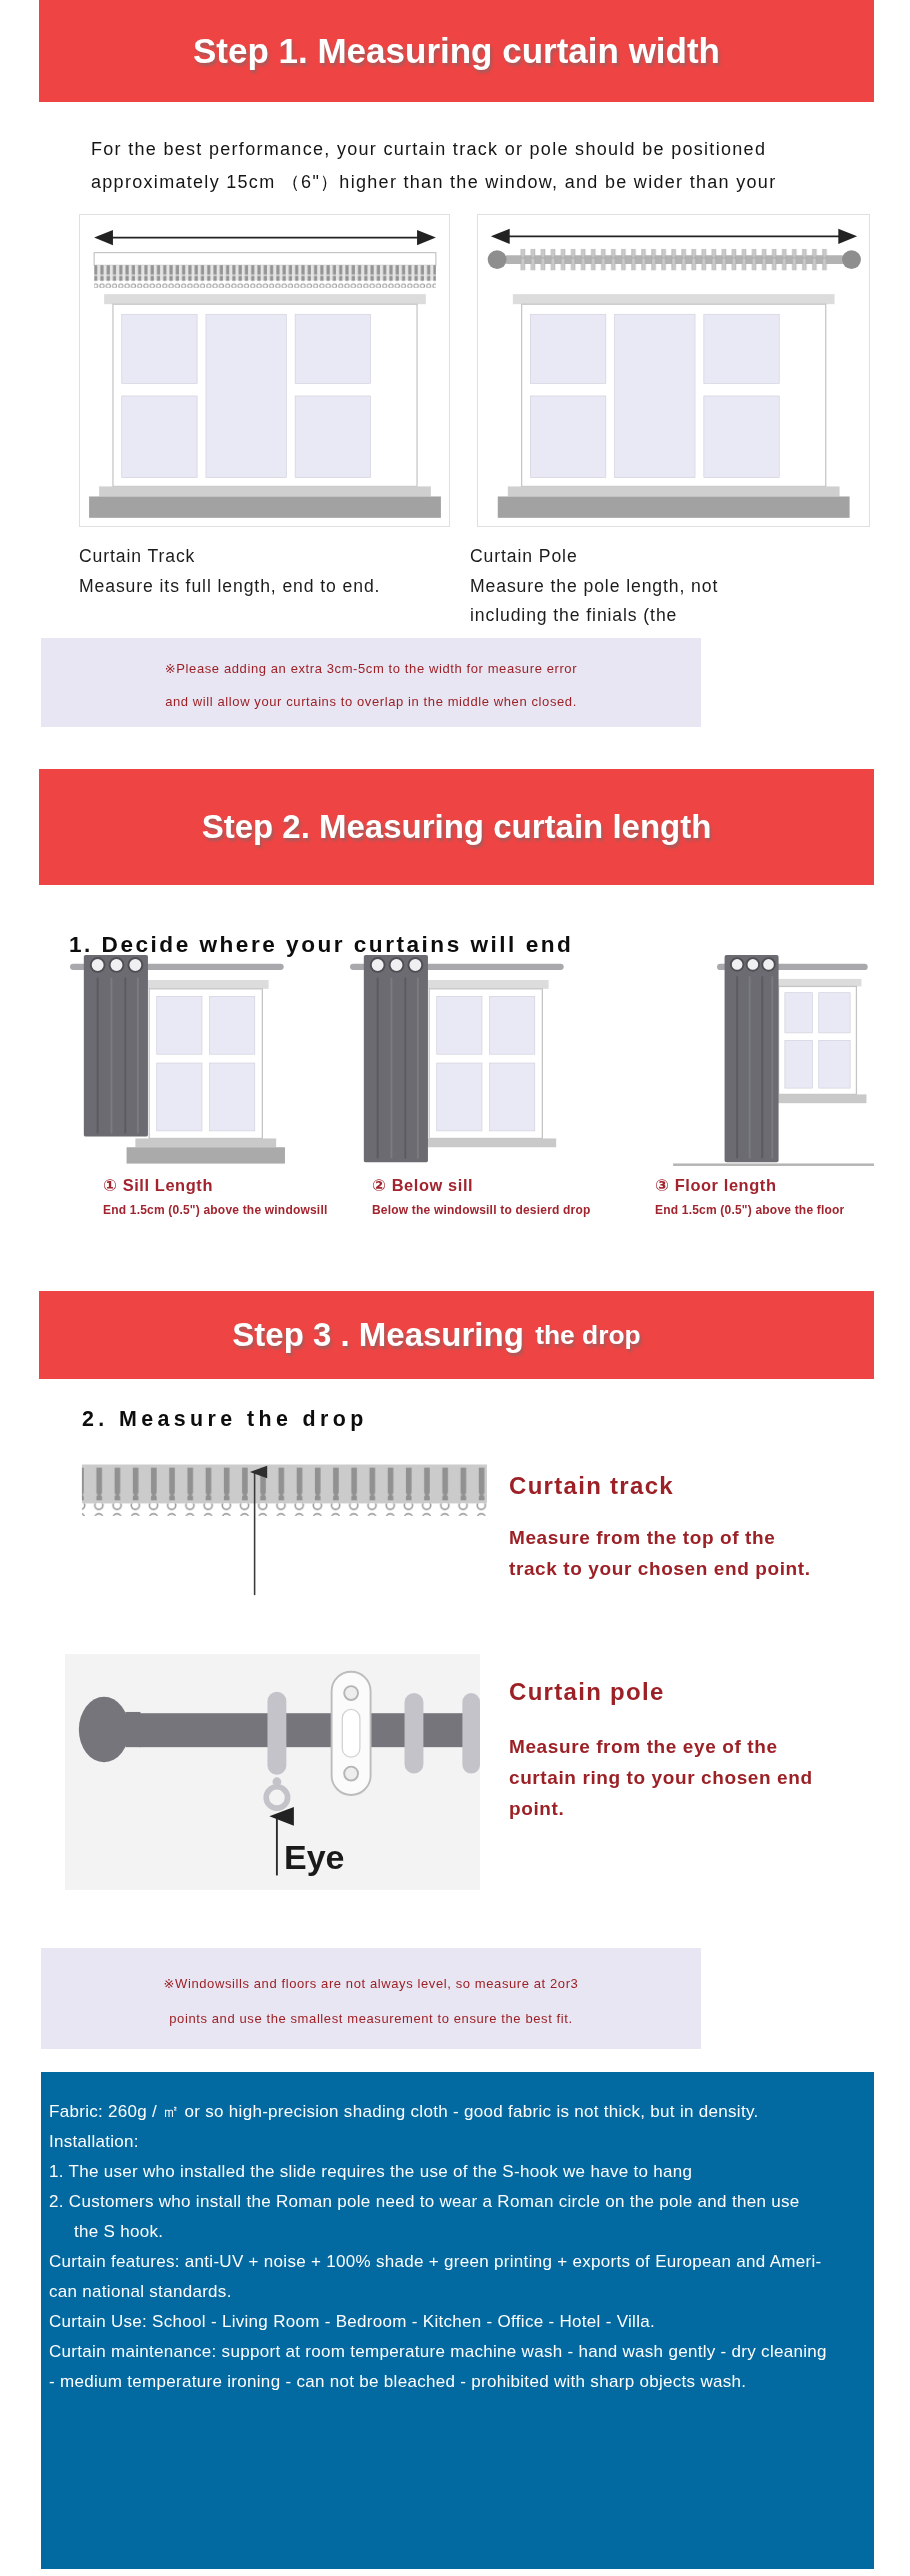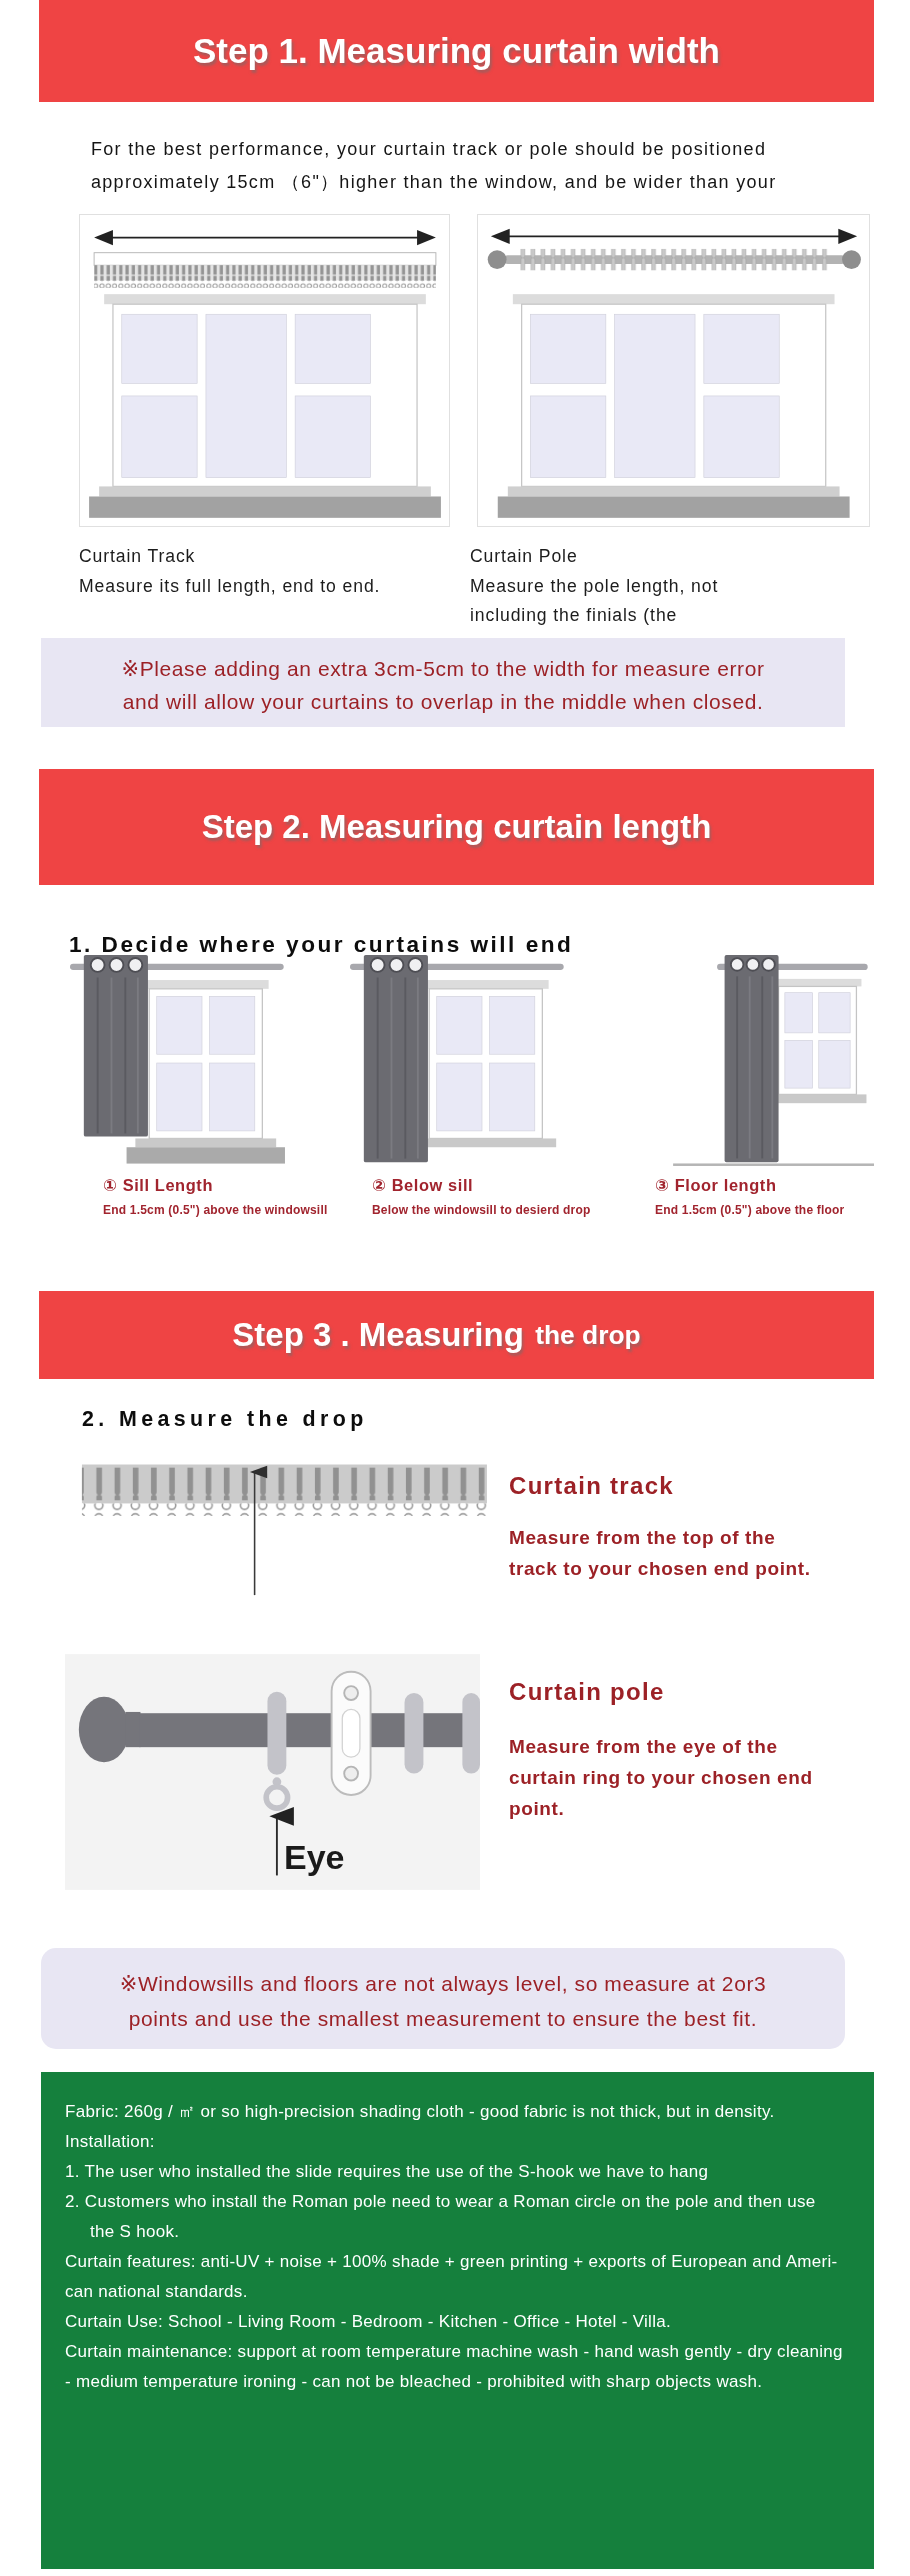--- a/index.html
+++ b/index.html
@@ -20,45 +20,45 @@
   .intro{position:absolute;left:91px;top:133px;font-size:18px;line-height:33px;
          color:#151515;letter-spacing:1.3px;font-weight:500;}
   .h-black{position:absolute;color:#0d0d0d;font-weight:bold;}
   .h-decide{left:69px;top:896px;font-size:22.6px;letter-spacing:2.5px;margin-top:36px;}
   .h-drop{left:82px;top:1407px;font-size:21.4px;letter-spacing:4.4px;}
 
   .label-col{position:absolute;color:#1c1c1c;font-size:17.6px;letter-spacing:0.9px;line-height:29px;}
   .label-col .t{margin-bottom:1.3px;}
 
   
-  .note{position:absolute;left:41px;width:804px;background:#e8e6f3;color:#9c2126;
-        text-align:center;letter-spacing:0.6px;font-size:21px;}
+  .note{position:absolute;left:41px;width:660px;background:#e8e6f3;color:#9c2126;
+        text-align:center;letter-spacing:0.6px;font-size:13px;}
   .note1{top:638px;height:89px;line-height:33px;padding-top:14px;box-sizing:border-box;}
-  .note2{top:1948px;height:101px;line-height:35px;padding-top:17.6px;box-sizing:border-box;border-radius:15px;}
+  .note2{top:1948px;height:101px;line-height:35px;padding-top:17.6px;box-sizing:border-box;}
 
   
   .panel{position:absolute;top:214px;height:313px;background:#fff;border:0.6px solid #e0e0e0;box-sizing:border-box;}
   .panel-track{left:79px;width:371px;}
   .panel-pole{left:477px;width:393px;}
 
   
   .cap{position:absolute;color:#a1242e;font-weight:bold;}
   .cap .ct{font-size:16.4px;letter-spacing:0.6px;}
   .cap .cd{font-size:12px;margin-top:7.5px;letter-spacing:0.2px;}
 
   
   .red-title{position:absolute;left:509px;color:#9c2126;font-weight:bold;font-size:24px;letter-spacing:1.3px;}
   .red-para{position:absolute;left:509px;color:#9c2126;font-weight:bold;font-size:19px;
             line-height:31px;letter-spacing:0.6px;}
 
   .eye-label{position:absolute;left:284px;top:1838px;color:#1a1a1a;font-weight:bold;font-size:34px;}
 
   
-  .info{position:absolute;left:41px;top:2072px;width:833px;height:497px;background:#15803d;
-        color:#ffffff;box-sizing:border-box;padding:25px 14px 0 24px;}
+  .info{position:absolute;left:41px;top:2072px;width:833px;height:497px;background:#0369a1;
+        color:#ffffff;box-sizing:border-box;padding:25px 14px 0 8px;}
   .info .line{font-size:17px;line-height:30px;letter-spacing:0.3px;white-space:nowrap;}
   .info .line.indent{padding-left:25px;}
 
   svg{display:block;}
 </style>
 </head>
 <body>
 
 <div class="page">
 

